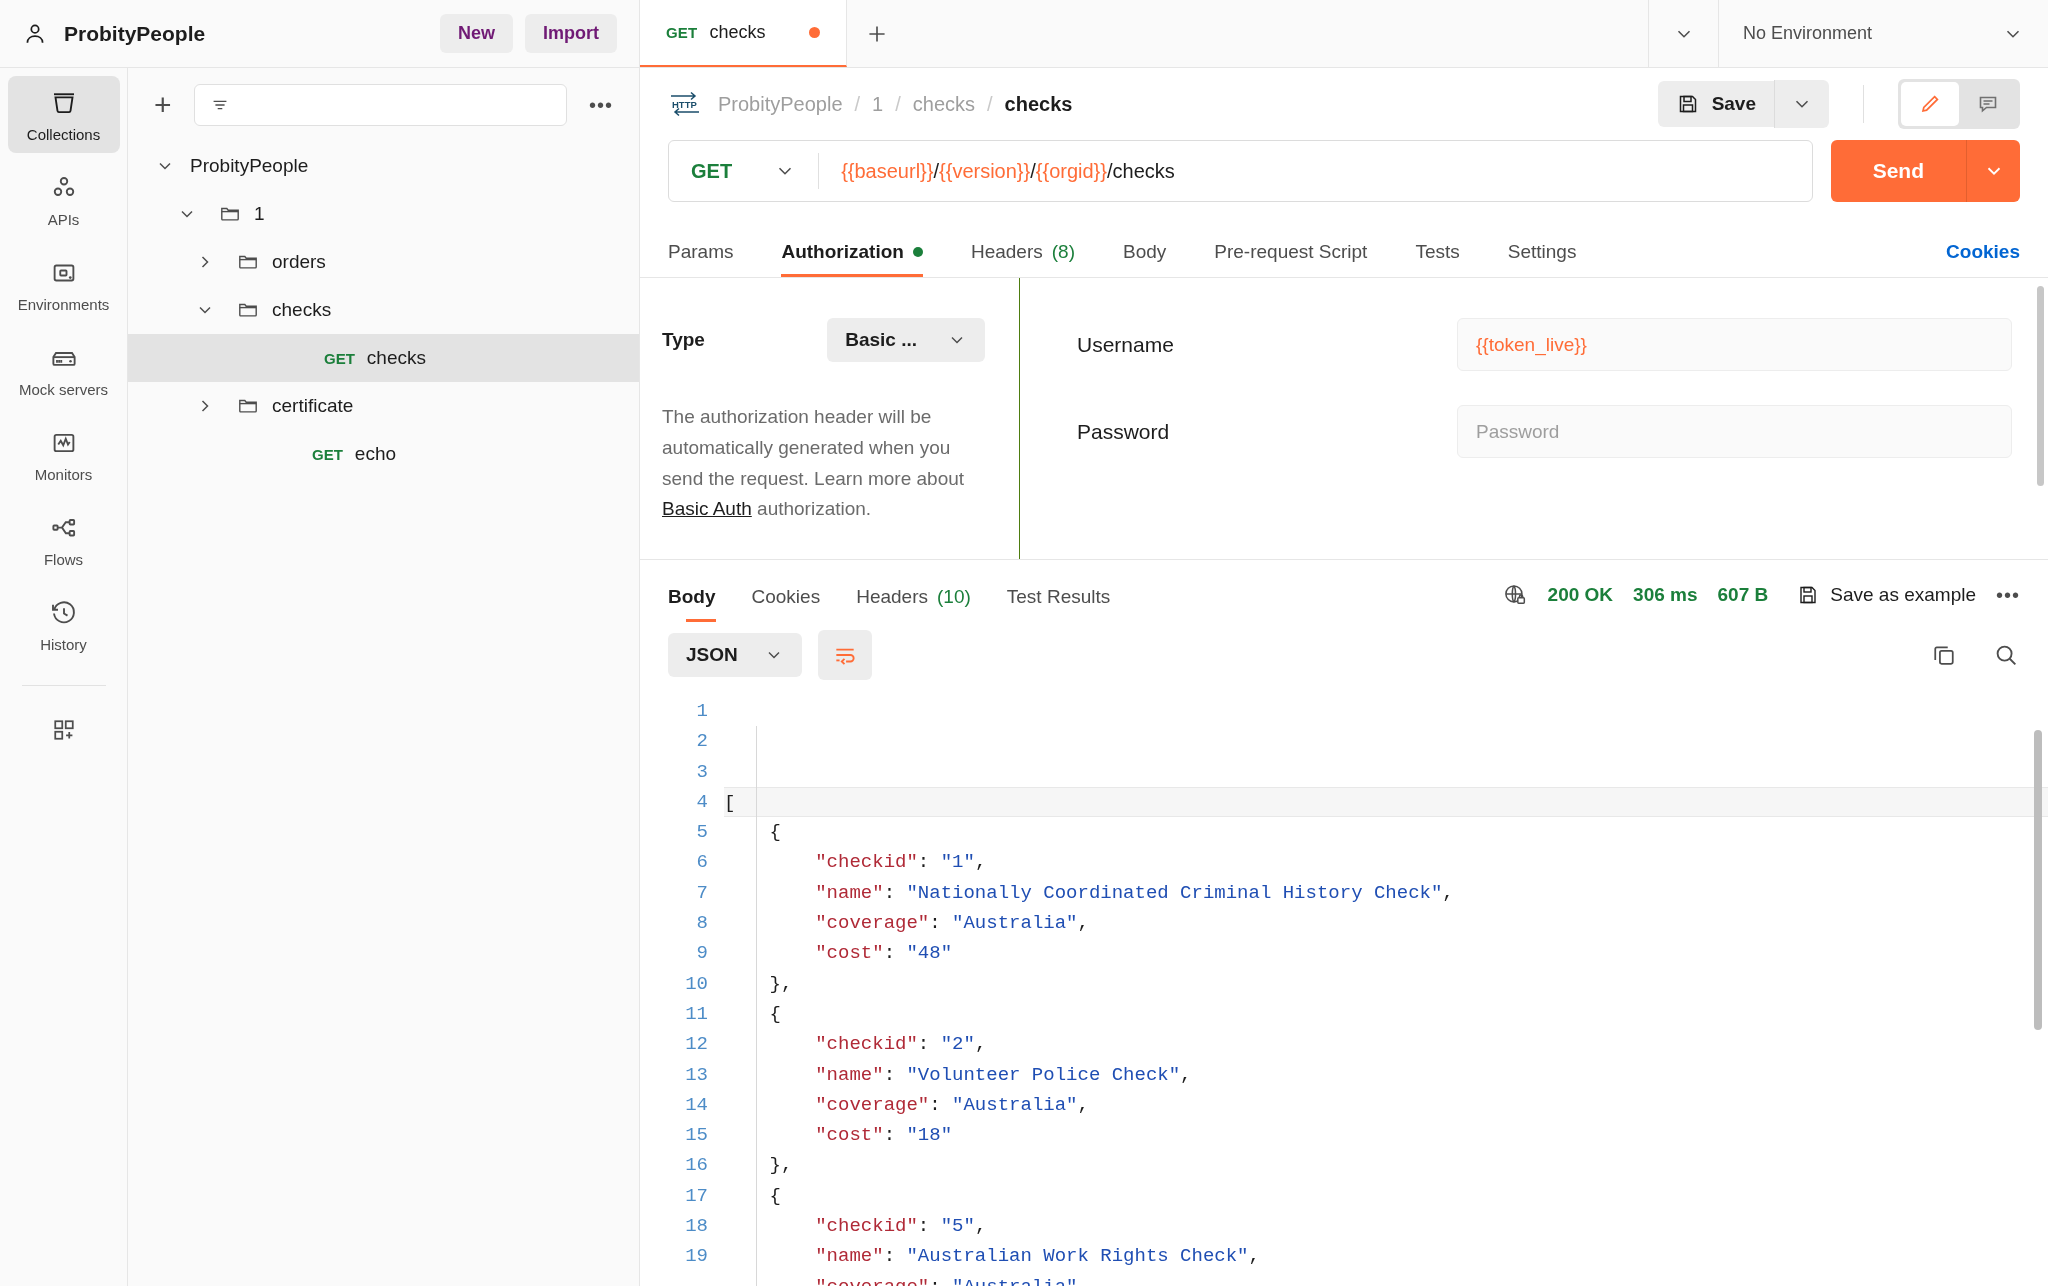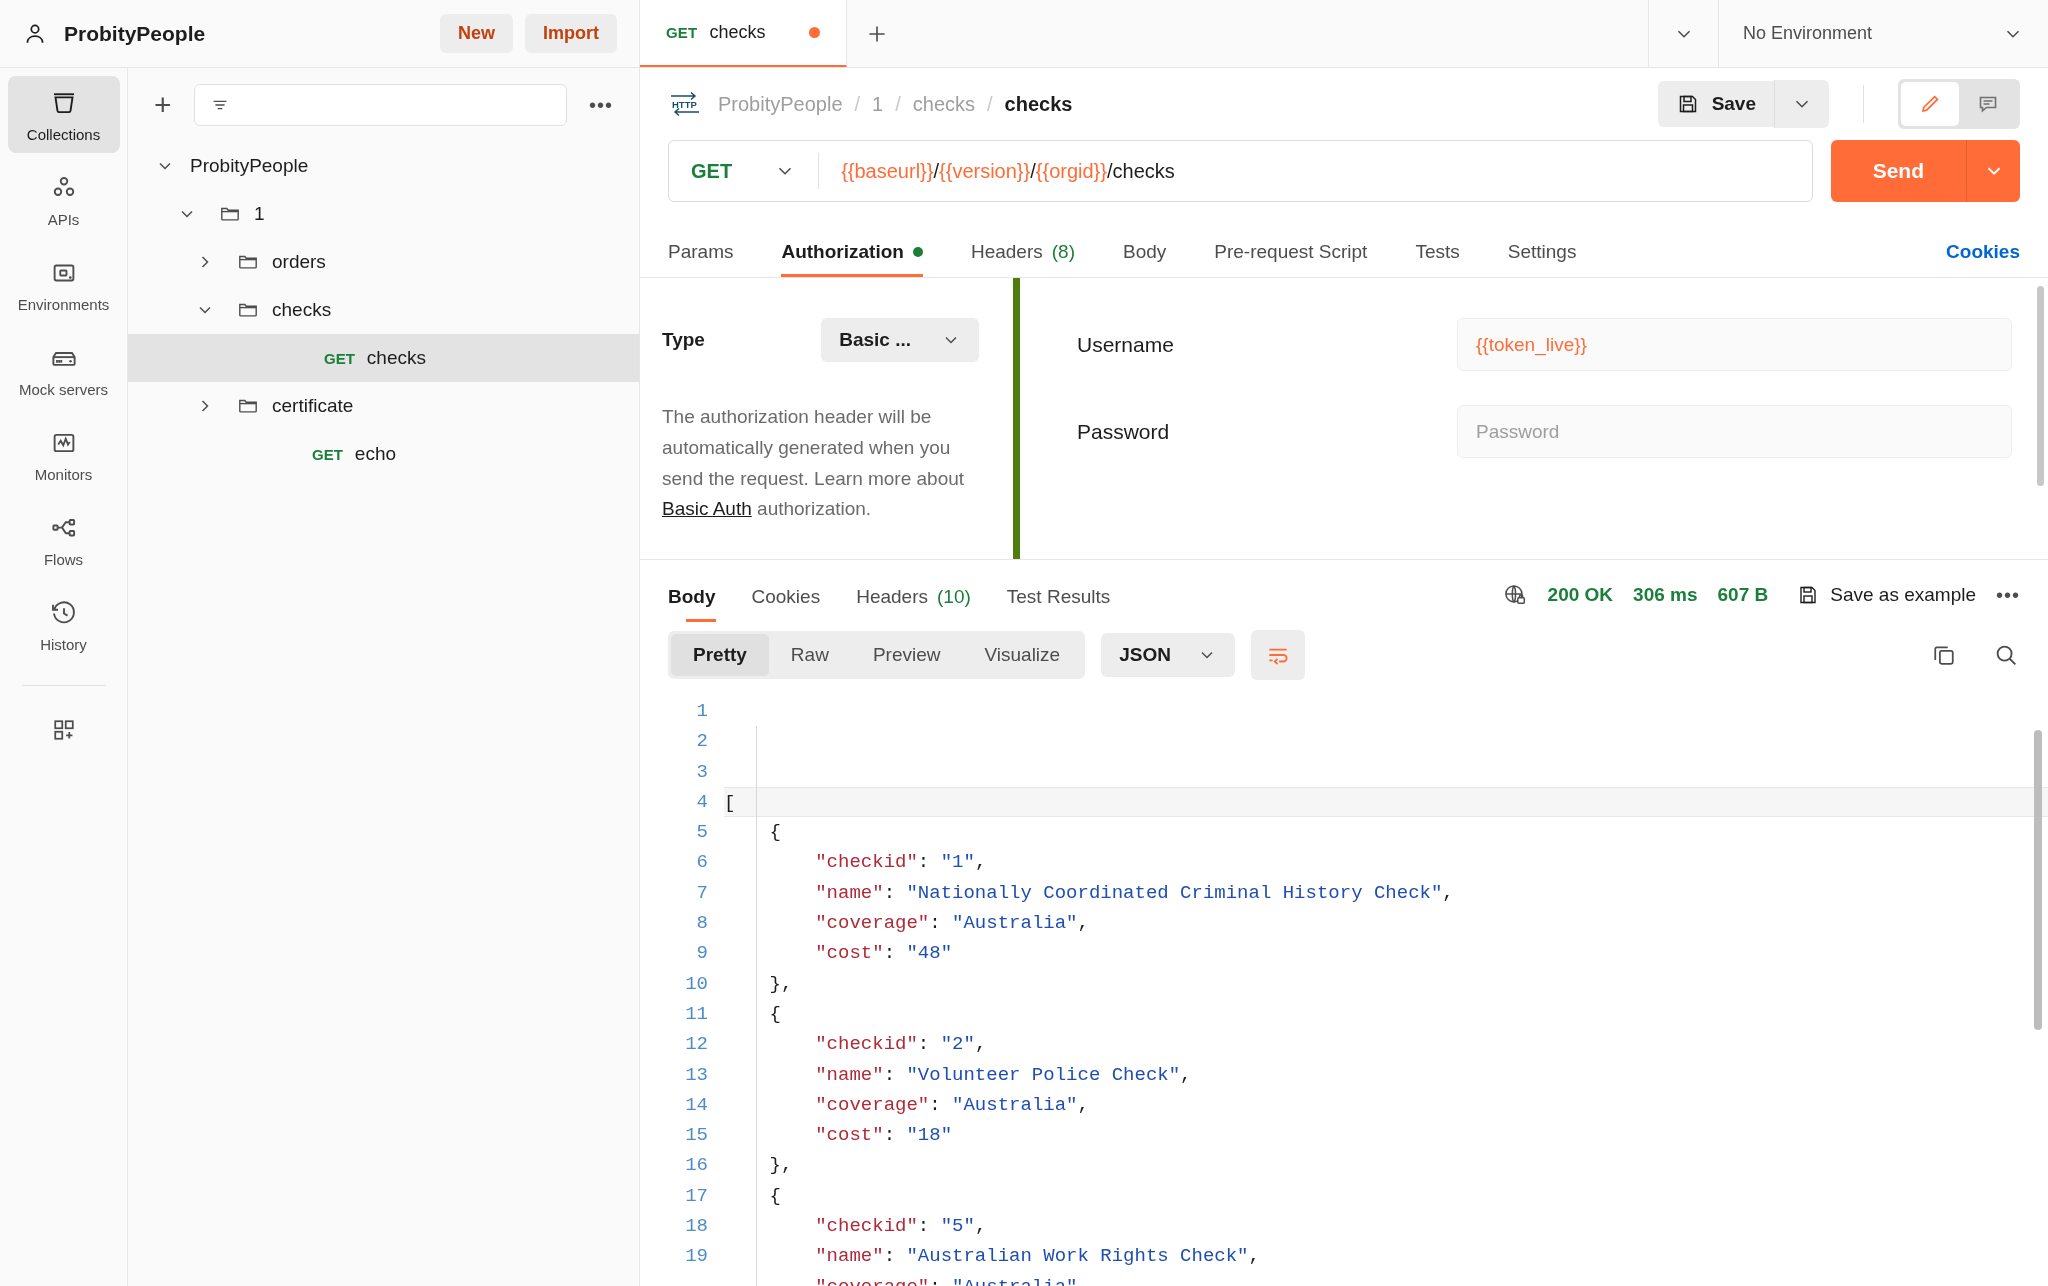--- a/index.html
+++ b/index.html
@@ -11,21 +11,21 @@
     font-size: 18px;
     -webkit-font-smoothing: antialiased;
   }
   .app { display: flex; flex-direction: column; width: 2048px; height: 1286px; }
 
   
   .topbar { display: flex; height: 68px; flex: 0 0 68px; background: #fafafa; border-bottom: 1px solid #e6e6e6; }
   .tb-left { width: 640px; flex: 0 0 640px; display: flex; align-items: center; padding: 0 22px; border-right: 1px solid #e6e6e6; background:#fafafa;}
   .workspace-name { font-size: 21px; font-weight: bold; color: #1d1d1d; margin-left: 16px; }
   .tb-left-actions { margin-left: auto; display: flex; gap: 12px; }
-  .btn-grey { background: #ededed; border: none; border-radius: 6px; padding: 9px 18px; font-size: 18px; font-weight: bold; color: #c2410c; font-family: inherit; cursor: pointer; }
+  .btn-grey { background: #ededed; border: none; border-radius: 6px; padding: 9px 18px; font-size: 18px; font-weight: bold; color: #701a75; font-family: inherit; cursor: pointer; }
   .tb-tabs { flex: 1; display: flex; align-items: stretch; background: #fafafa; position: relative; }
   .req-tab { display: flex; align-items: center; gap: 12px; padding: 0 26px; background: #ffffff; border-right: 1px solid #e6e6e6; border-bottom: 2px solid #ff6c37; position: relative; cursor: pointer; }
   .req-tab .m { color: #1b7f3b; font-weight: bold; font-size: 15px; letter-spacing: .2px; }
   .req-tab .t { font-size: 18px; color: #1d1d1d; }
   .unsaved-dot { width: 11px; height: 11px; border-radius: 50%; background: #ff6c37; margin-left: 32px; }
   .tab-plus { display: flex; align-items: center; justify-content: center; width: 60px; color: #4d4d4d; font-size: 28px; cursor: pointer; }
   .tabs-caret { margin-left: auto; display: flex; align-items: center; justify-content: center; width: 70px; border-left: 1px solid #e6e6e6; cursor: pointer; }
   .env-select { width: 330px; flex: 0 0 330px; display: flex; align-items: center; padding: 0 24px; border-left: 1px solid #e6e6e6; gap: 10px; cursor: pointer; background:#fafafa;}
   .env-select .label { font-size: 18px; color: #4d4d4d; flex: 1; }
 
@@ -85,21 +85,21 @@
   .rtab { padding: 0 18px 14px; font-size: 19px; color: #4d4d4d; cursor: pointer; display: flex; align-items: center; gap: 9px; position: relative; }
   .rtab:first-child { padding-left: 0; }
   .rtab.active { color: #1d1d1d; font-weight: bold; }
   .rtab.active::after { content: ""; position: absolute; left: 18px; right: 18px; bottom: 0; height: 3px; background: #ff6c37; }
   .rtab .grn { color: #1b7f3b; }
   .rtab .gdot { width: 10px; height: 10px; border-radius: 50%; background: #1b7f3b; display: inline-block; }
   .cookies-link { margin-left: auto; padding-bottom: 14px; color: #0265d2; font-size: 19px; font-weight: bold; cursor: pointer; }
 
   
   .authpanel { display: flex; flex: 0 0 282px; min-height: 0; border-bottom: 1px solid #e6e6e6; position: relative; }
-  .auth-left { width: 380px; flex: 0 0 380px; border-right: 7px solid #4d7c0f; padding: 40px 34px 0 22px; }
+  .auth-left { width: 380px; flex: 0 0 380px; border-right: 1px solid #4d7c0f; padding: 40px 34px 0 22px; }
   .auth-row { display: flex; align-items: center; }
   .auth-label { font-size: 19px; font-weight: bold; color: #1d1d1d; flex: 1; }
   .type-select { background: #ededed; border-radius: 6px; padding: 11px 18px; display: flex; align-items: center; gap: 30px; font-size: 19px; font-weight: bold; color: #1d1d1d; cursor: pointer; }
   .auth-desc { margin-top: 40px; font-size: 19px; line-height: 1.62; color: #6b6b6b; }
   .auth-desc u { color: #1d1d1d; }
   .auth-right { flex: 1; padding: 40px 36px 0 48px; }
   .field-row { display: flex; align-items: center; margin-bottom: 34px; }
   .field-label { font-size: 21px; color: #1d1d1d; width: 380px; flex: 0 0 380px; margin-left: 9px; }
   .field-input { flex: 1; height: 53px; border: 1px solid #ededed; background: #fafafa; border-radius: 6px; display: flex; align-items: center; padding: 0 18px; font-size: 19px; cursor: text; }
   .field-input.var { color: #ff6c37; }
@@ -540,26 +540,20 @@
                     <rect x="8" y="13" width="8" height="6.5"></rect>
                   </svg>
               </span>
               <span>Save as example</span>
             </span>
             <span class="dots">•••</span>
           </div>
         </div>
 
         <div class="viewbar">
-          <div class="seg">
-            <div class="seg-btn active">Pretty</div>
-            <div class="seg-btn">Raw</div>
-            <div class="seg-btn">Preview</div>
-            <div class="seg-btn">Visualize</div>
-          </div>
           <div class="fmt-select">
             <span>JSON</span>
             <span>
               <svg width="20" height="20" viewBox="0 0 24 24" fill="none" stroke="#4d4d4d" stroke-width="1.7">
                   <path d="M6 9l6 6 6-6"></path>
                 </svg>
             </span>
           </div>
           <div class="wrap-btn">
             <svg width="26" height="26" viewBox="0 0 24 24" fill="none" stroke="#ff6c37" stroke-width="1.7">

